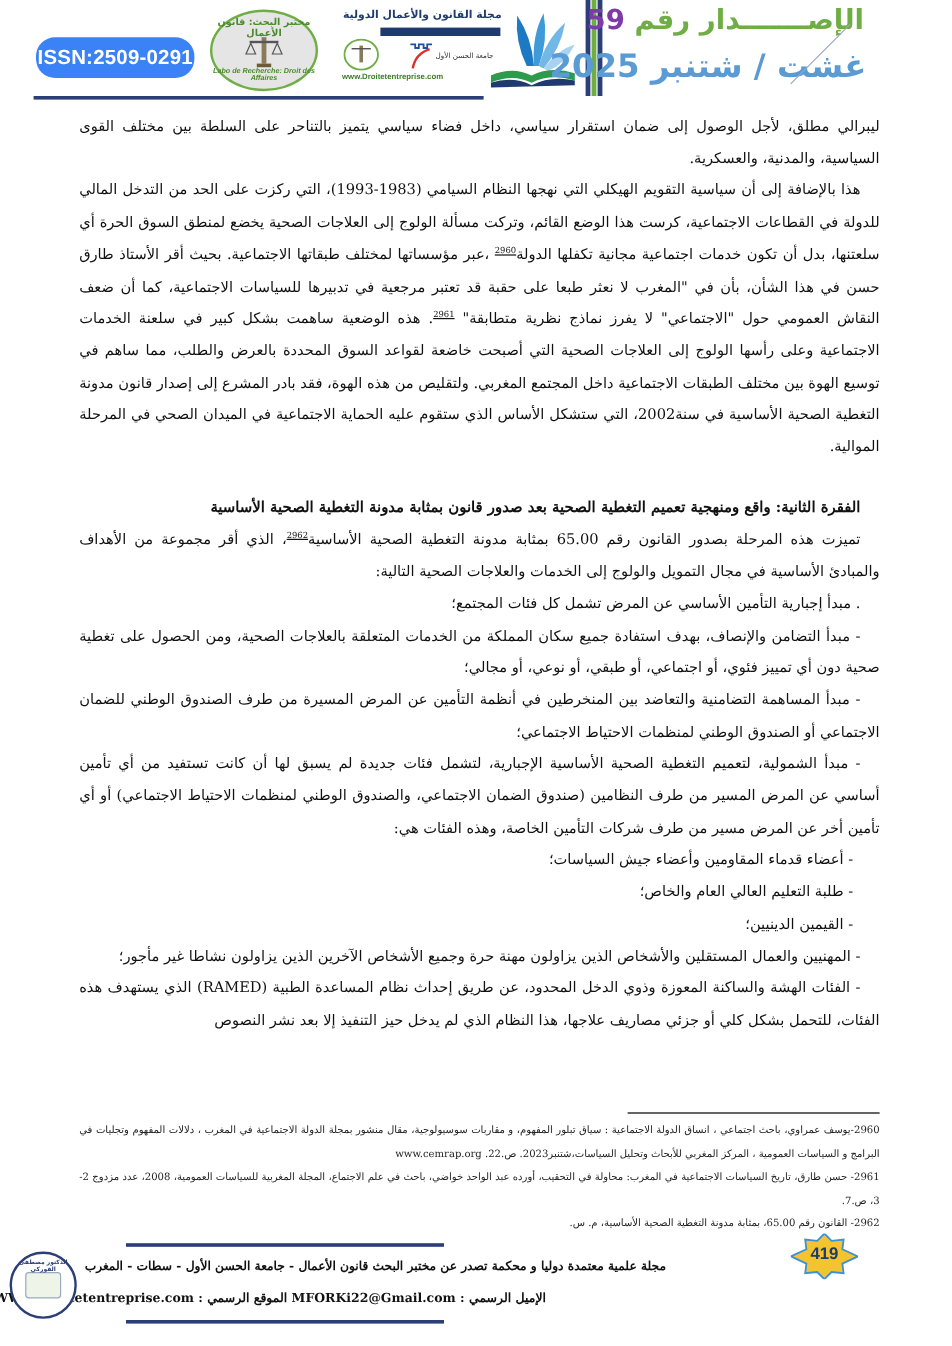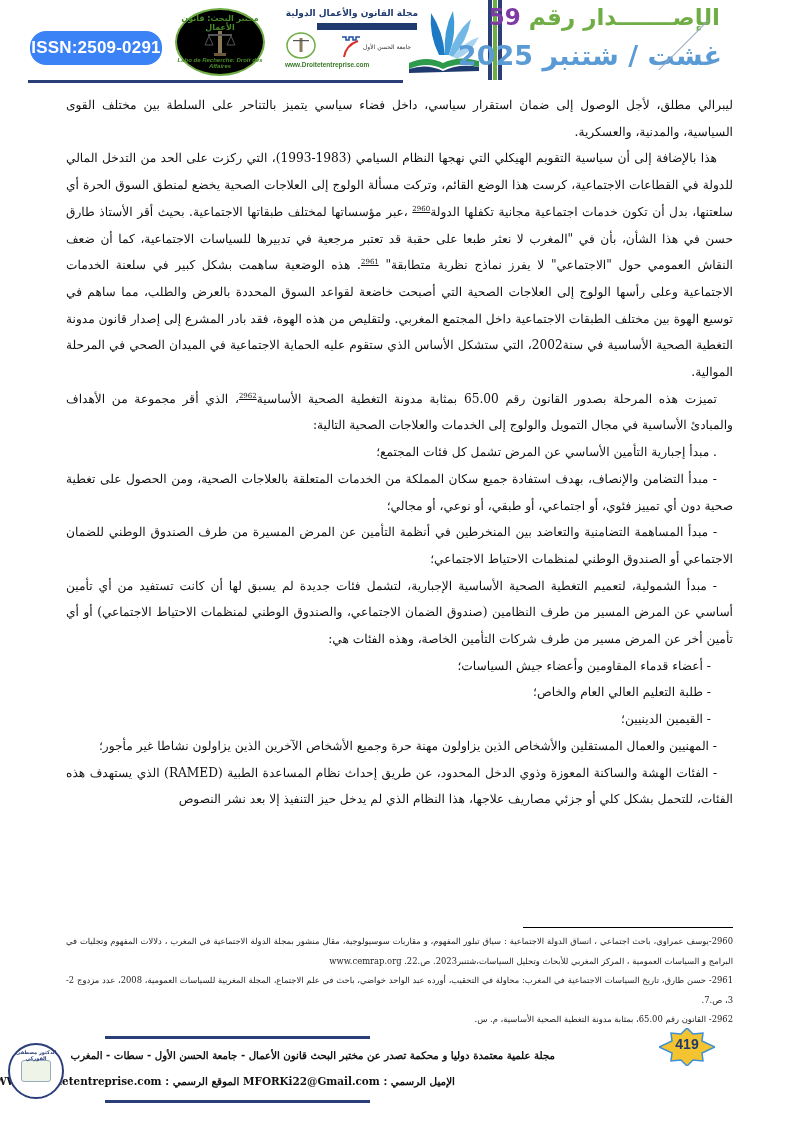--- a/index.html
+++ b/index.html
@@ -9,21 +9,21 @@
   
   .header { position: absolute; left: 0; top: 0; width: 793px; height: 90px; }
   .issn {
     position: absolute; left: 30px; top: 31px; width: 132px; height: 34px;
     background: #3b82f6; color: #fff; border-radius: 16px;
     font-family: "Liberation Sans", sans-serif; font-size: 17px; font-weight: bold;
     display: flex; align-items: center; justify-content: center; letter-spacing: 0.2px;
   }
   .lab-seal {
     position: absolute; left: 175px; top: 8px; width: 90px; height: 68px;
-    border-radius: 50%; border: 2px solid #6fad45; background: #000000;
+    border-radius: 50%; border: 2px solid #6fad45; background: #e5e5e5;
     display: flex; align-items: center; justify-content: center;
   }
   .lab-seal .ring-text {
     position: absolute; top: 4px; left: 0; right: 0; text-align: center;
     font-size: 8px; color: #4a8b2a; font-weight: bold;
   }
   .lab-seal .ring-text-bottom {
     position: absolute; bottom: 5px; left: 0; right: 0; text-align: center;
     font-family: "Liberation Sans", sans-serif; font-size: 6px; color: #4a8b2a; font-style: italic; font-weight: bold;
   }
@@ -170,20 +170,21 @@
   </div>
   <div class="issue-line2">غشت / شتنبر 2025</div>
   <div class="diag-line"></div>
 </div>
 
 <div class="content">
   <p>ليبرالي مطلق، لأجل الوصول إلى ضمان استقرار سياسي، داخل فضاء سياسي يتميز بالتناحر على السلطة بين مختلف القوى السياسية، والمدنية، والعسكرية.</p>
 
   <p class="indent"><span>هذا بالإضافة إلى أن سياسية التقويم الهيكلي التي نهجها النظام السيامي (1983-1993)، التي ركزت على الحد من التدخل المالي للدولة في القطاعات الاجتماعية، كرست هذا الوضع القائم، وتركت مسألة الولوج إلى العلاجات الصحية يخضع لمنطق السوق الحرة أي سلعتنها، بدل أن تكون خدمات اجتماعية مجانية تكفلها الدولة</span><sup>2960</sup><span> ،عبر مؤسساتها لمختلف طبقاتها الاجتماعية. بحيث أقر الأستاذ طارق حسن في هذا الشأن، بأن في "المغرب لا نعثر طبعا على حقبة قد تعتبر مرجعية في تدبيرها للسياسات الاجتماعية، كما أن ضعف النقاش العمومي حول "الاجتماعي" لا يفرز نماذج نظرية متطابقة" </span><sup>2961</sup><span>. هذه الوضعية ساهمت بشكل كبير في سلعنة الخدمات الاجتماعية وعلى رأسها الولوج إلى العلاجات الصحية التي أصبحت خاضعة لقواعد السوق المحددة بالعرض والطلب، مما ساهم في توسيع الهوة بين مختلف الطبقات الاجتماعية داخل المجتمع المغربي. ولتقليص من هذه الهوة، فقد بادر المشرع إلى إصدار قانون مدونة التغطية الصحية الأساسية في سنة2002، التي ستشكل الأساس الذي ستقوم عليه الحماية الاجتماعية في الميدان الصحي في المرحلة الموالية.</span></p>
 
+  <p class="heading">الفقرة الثانية: واقع ومنهجية تعميم التغطية الصحية بعد صدور قانون بمثابة مدونة التغطية الصحية الأساسية</p>
 
   <p class="indent"><span>تميزت هذه المرحلة بصدور القانون رقم 65.00 بمثابة مدونة التغطية الصحية الأساسية</span><sup>2962</sup><span>، الذي أقر مجموعة من الأهداف والمبادئ الأساسية في مجال التمويل والولوج إلى الخدمات والعلاجات الصحية التالية:</span></p>
 
   <p class="bullet-short">. مبدأ إجبارية التأمين الأساسي عن المرض تشمل كل فئات المجتمع؛</p>
   <p class="indent">- مبدأ التضامن والإنصاف، بهدف استفادة جميع سكان المملكة من الخدمات المتعلقة بالعلاجات الصحية، ومن الحصول على تغطية صحية دون أي تمييز فئوي، أو اجتماعي، أو طبقي، أو نوعي، أو مجالي؛</p>
   <p class="indent">- مبدأ المساهمة التضامنية والتعاضد بين المنخرطين في أنظمة التأمين عن المرض المسيرة من طرف الصندوق الوطني للضمان الاجتماعي أو الصندوق الوطني لمنظمات الاحتياط الاجتماعي؛</p>
   <p class="indent">- مبدأ الشمولية، لتعميم التغطية الصحية الأساسية الإجبارية، لتشمل فئات جديدة لم يسبق لها أن كانت تستفيد من أي تأمين أساسي عن المرض المسير من طرف النظامين (صندوق الضمان الاجتماعي، والصندوق الوطني لمنظمات الاحتياط الاجتماعي) أو أي تأمين أخر عن المرض مسير من طرف شركات التأمين الخاصة، وهذه الفئات هي:</p>
 
   <p class="bullet-deep">- أعضاء قدماء المقاومين وأعضاء جيش السياسات؛</p>
   <p class="bullet-deep">- طلبة التعليم العالي العام والخاص؛</p>

